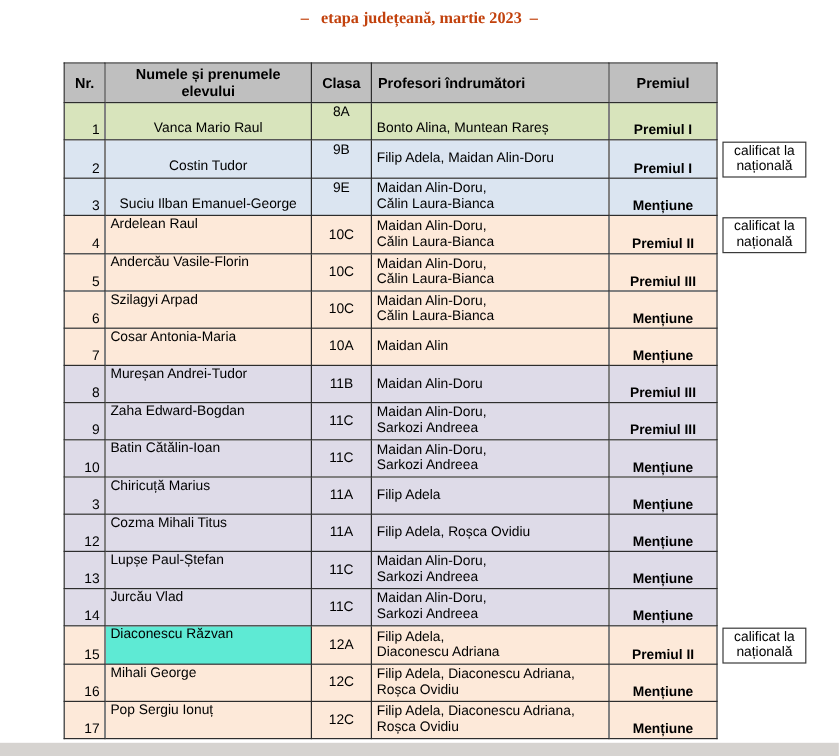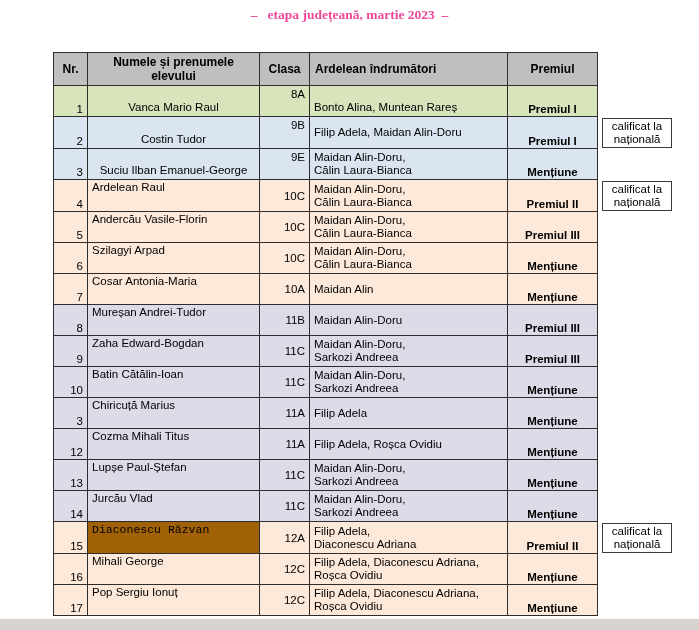--- a/index.html
+++ b/index.html
@@ -13,21 +13,21 @@
   .page { position: relative; width: 699px; height: 630px; background: #fff; }
 
   .title-block { text-align: center; padding-top: 5px; }
   .doc-title {
     font-family: "Liberation Serif", serif;
     font-weight: bold; font-size: 15.5px; color: #000;
     letter-spacing: 0.2px;
   }
   .doc-subtitle {
     font-family: "Liberation Serif", serif;
-    font-weight: bold; font-size: 13.5px; color: #ec4899;
+    font-weight: bold; font-size: 13.5px; color: #c2410c;
     margin-top: 2px; white-space: pre;
   }
 
   table.results {
     position: absolute; top: 52px; left: 53px;
     border-collapse: collapse; table-layout: fixed;
   }
   table.results th, table.results td {
     border: 1px solid #2d2d2d;
     padding: 1px 4px;
@@ -39,21 +39,21 @@
   table.results th {
     height: 33px; font-size: 12px; font-weight: bold;
     text-align: center; vertical-align: middle;
     white-space: pre-line; line-height: 14px;
   }
   table.results th.h-prof { text-align: left; padding-left: 5px; }
   table.results tbody tr { height: 31px; }
 
   td.nr { text-align: right; vertical-align: bottom; padding-bottom: 3px; padding-right: 4px; }
   td.name { font-size: 12px; vertical-align: top; padding-top: 2px; }
-  td.clasa { text-align: right; vertical-align: middle; }
+  td.clasa { text-align: center; vertical-align: middle; }
   td.profesori { vertical-align: middle; white-space: pre-line; line-height: 13px; padding-left: 5px; }
   td.premiul { text-align: center; vertical-align: bottom; font-weight: bold; font-size: 12px; padding-bottom: 3px; }
 
   
   tbody tr:nth-child(-n+3) td.name { vertical-align: bottom; padding-bottom: 3px; text-align: center; }
   tbody tr:nth-child(-n+3) td.clasa { vertical-align: top; padding-top: 2px; }
   tbody tr:first-child td.profesori { vertical-align: bottom; padding-bottom: 2px; }
 
   td.note, th.note {
     border: none !important; background: transparent !important;
@@ -89,21 +89,21 @@
       <col style="width:198px">
       <col style="width:90px">
       <col style="width:78px">
     </colgroup>
     <thead>
       <tr>
         <th class="h-nr" style="background: rgb(191, 191, 191);">Nr.</th>
         <th class="h-name" style="background: rgb(191, 191, 191);">Numele și prenumele
 elevului</th>
         <th class="h-cls" style="background: rgb(191, 191, 191);">Clasa</th>
-        <th class="h-prof" style="background: rgb(191, 191, 191);">Ardelean îndrumători</th>
+        <th class="h-prof" style="background: rgb(191, 191, 191);">Profesori îndrumători</th>
         <th class="h-prem" style="background: rgb(191, 191, 191);">Premiul</th>
         <th class="note"></th>
       </tr>
     </thead>
     <tbody>
         <tr>
           <td class="nr" style="background: rgb(216, 228, 188);">1</td>
           <td class="name" style="background: rgb(216, 228, 188);">Vanca Mario Raul</td>
           <td class="clasa" style="background: rgb(216, 228, 188);">8A</td>
           <td class="profesori" style="background: rgb(216, 228, 188);">Bonto Alina, Muntean Rareș</td>
@@ -223,21 +223,21 @@
           <td class="nr" style="background: rgb(222, 219, 232);">14</td>
           <td class="name" style="background: rgb(222, 219, 232);">Jurcău Vlad</td>
           <td class="clasa" style="background: rgb(222, 219, 232);">11C</td>
           <td class="profesori" style="background: rgb(222, 219, 232);">Maidan Alin-Doru,
 Sarkozi Andreea</td>
           <td class="premiul" style="background: rgb(222, 219, 232);">Mențiune</td>
           <td class="note"></td>
         </tr>
         <tr>
           <td class="nr" style="background: rgb(253, 233, 217);">15</td>
-          <td class="name" style="background: #a16207; font-family: Liberation Mono, monospace;">Diaconescu Răzvan</td>
+          <td class="name" style="background: #5eead4;">Diaconescu Răzvan</td>
           <td class="clasa" style="background: rgb(253, 233, 217);">12A</td>
           <td class="profesori" style="background: rgb(253, 233, 217);">Filip Adela,
 Diaconescu Adriana</td>
           <td class="premiul" style="background: rgb(253, 233, 217);">Premiul II</td>
           <td class="note">
             <div class="note-box" style="background: rgb(255, 255, 255);">calificat la
 națională</div>
           </td>
         </tr>
         <tr>

